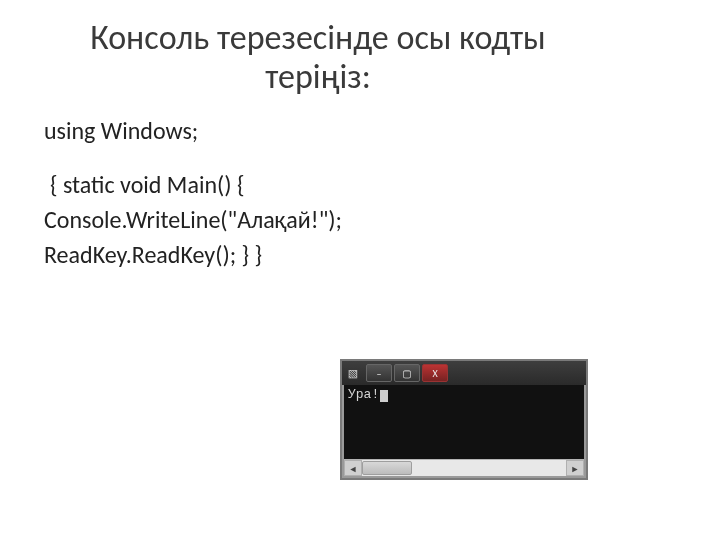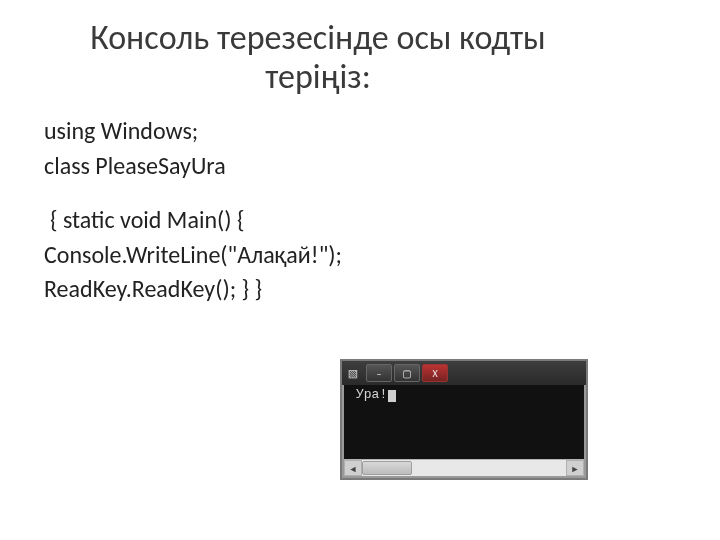--- a/index.html
+++ b/index.html
@@ -84,21 +84,21 @@
     background: #fff;
     border: 2px solid #9a9a9a;
     border-top: none;
     padding: 0;
   }
   .con-inner {
     background: #111;
     color: #d5d5d5;
     font-family: Consolas, "Courier New", monospace;
     font-size: 13px;
-    padding: 2px 6px 2px 12px;
+    padding: 2px 6px 2px 4px;
     min-height: 70px;
     white-space: pre;
   }
   .cursor {
     display: inline-block;
     width: 8px; height: 12px;
     background: #cfcfcf;
     vertical-align: text-bottom;
     margin-left: 1px;
   }
@@ -126,21 +126,20 @@
   }
 </style>
 </head>
 <body>
 
 <div class="slide">
   <h1 class="title">Консоль терезесінде осы кодты теріңіз:</h1>
 
   <div class="code">
     <div>using Windows;</div>
-    <div>class PleaseSayUra</div>
     <div class="indent1"> { static void Main() {</div>
     <div>Console.WriteLine("Алақай!");</div>
     <div>ReadKey.ReadKey(); } }</div>
   </div>
 
   <div class="console">
     <div class="titlebar">
       <span class="app-icon">▧</span>
       <div class="win-btns">
         <div class="win-btn">–</div>

